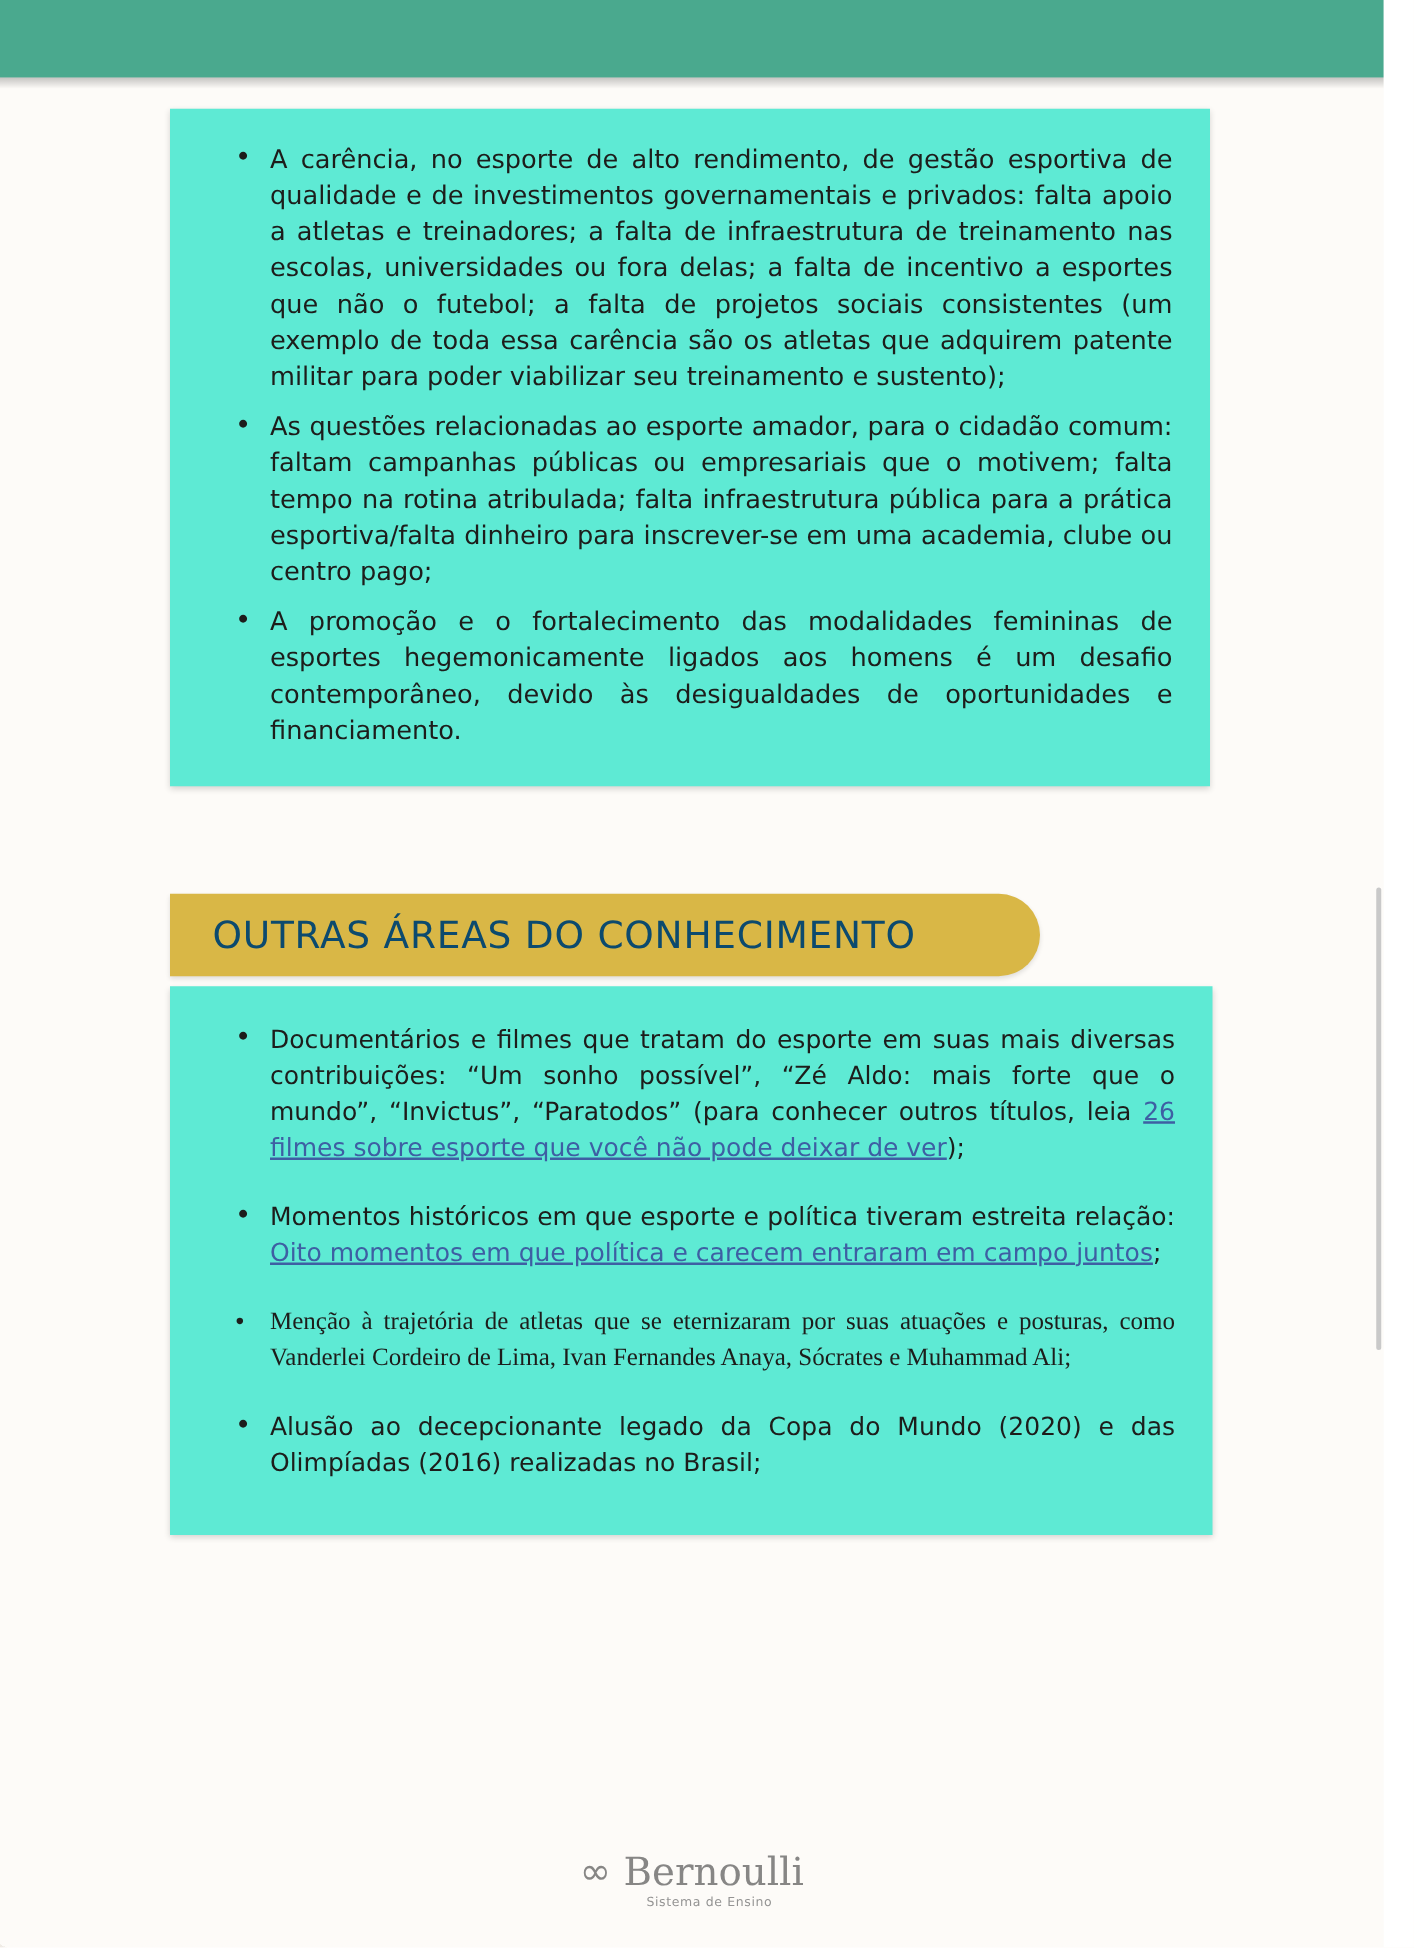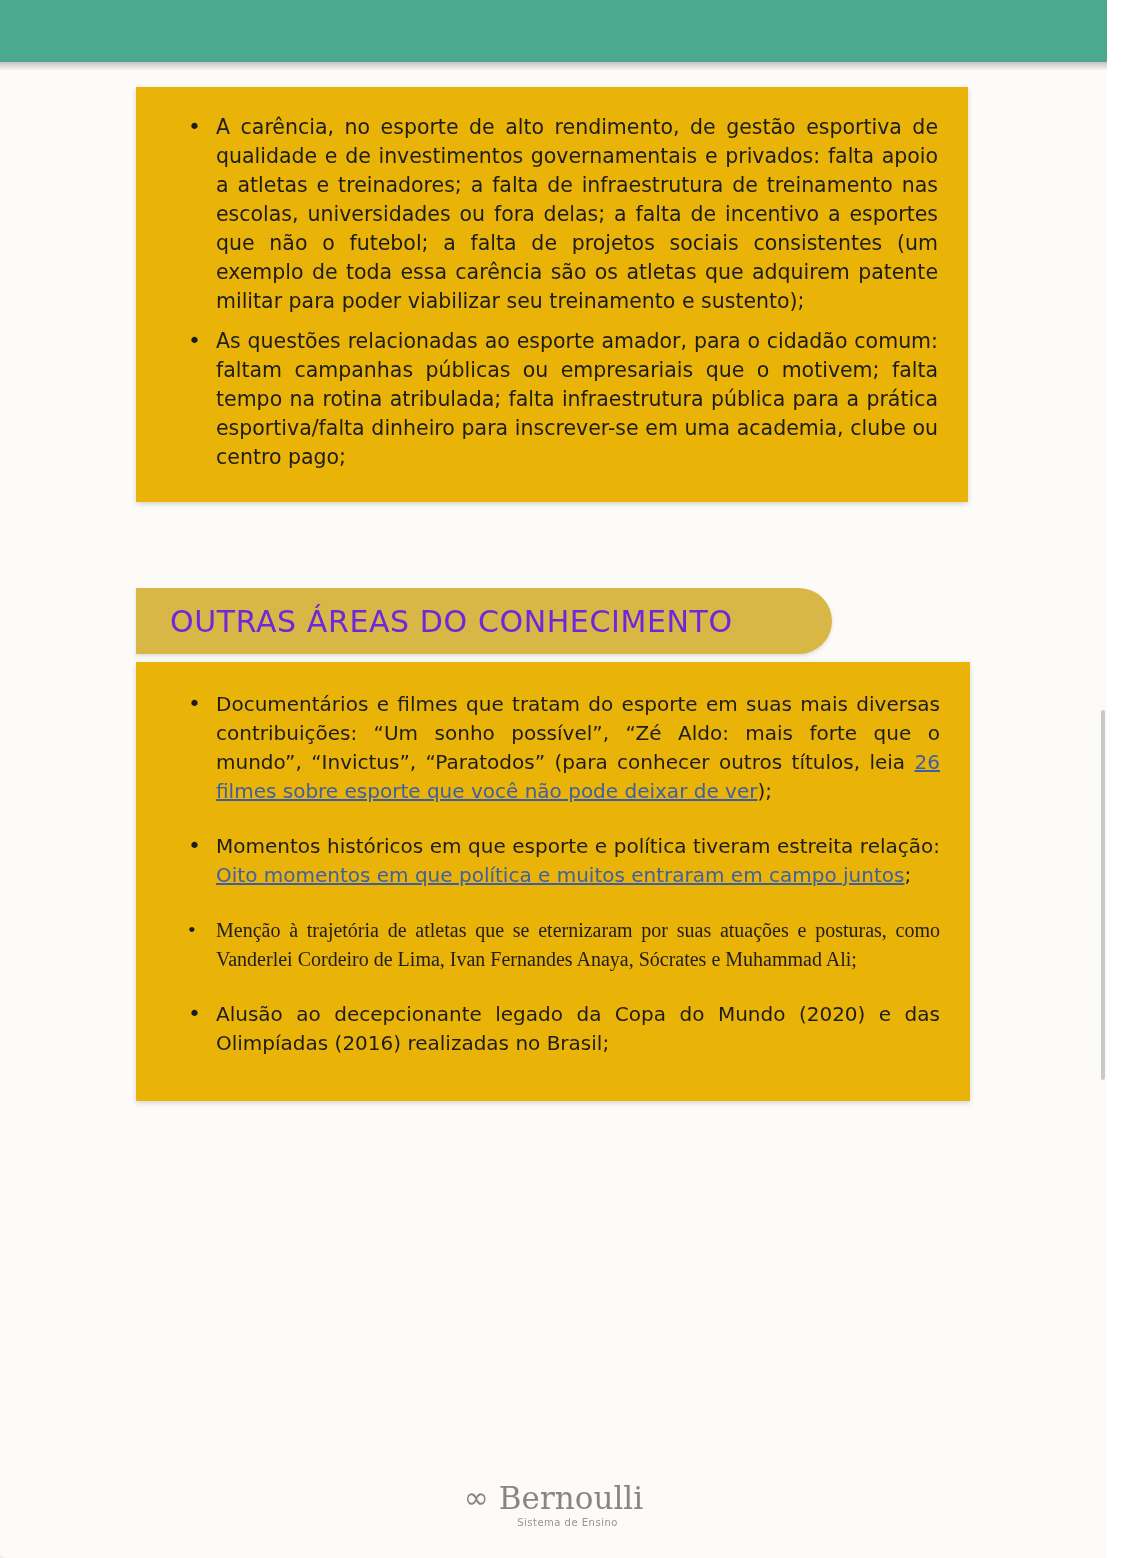--- a/index.html
+++ b/index.html
@@ -62,21 +62,21 @@
     position: absolute;
     left: 0;
     top: 71px;
     width: 1107px;
     z-index: 2;
   }
 
   .card {
     position: relative;
     margin: 0 138px 0 136px;
-    background: #eab308;
+    background: #5eead4;
     box-shadow: 0 2px 5px rgba(0,0,0,0.16);
     padding: 26px 22px 26px 26px;
     box-sizing: border-box;
   }
 
   .card.first {
     margin-top: 16px;
     width: 832px;
     padding: 26px 30px 30px 30px;
   }
@@ -117,21 +117,21 @@
     background: #d9b746;
     border-radius: 0 34px 34px 0;
     height: 66px;
     display: flex;
     align-items: center;
     padding-left: 34px;
     box-sizing: border-box;
     box-shadow: 0 2px 4px rgba(0,0,0,0.12);
   }
   .pill-title {
-    color: #6d28d9;
+    color: #0c4a6e;
     font-size: 30px;
     letter-spacing: 0.6px;
     font-family: "DejaVu Sans", sans-serif;
   }
 
   .card.second {
     margin-top: 8px;
     width: 834px;
     padding: 28px 30px 17px 30px;
   }
@@ -203,36 +203,37 @@
 <div class="top-band-shadow"></div>
 <div class="right-edge"></div>
 <div class="scroll-hint"></div>
 
 <div class="content">
 
   <div class="card first">
     <ul class="bullets">
       <li>A carência, no esporte de alto rendimento, de gestão esportiva de qualidade e de investimentos governamentais e privados: falta apoio a atletas e treinadores; a falta de infraestrutura de treinamento nas escolas, universidades ou fora delas; a falta de incentivo a esportes que não o futebol; a falta de projetos sociais consistentes (um exemplo de toda essa carência são os atletas que adquirem patente militar para poder viabilizar seu treinamento e sustento);</li>
       <li>As questões relacionadas ao esporte amador, para o cidadão comum: faltam campanhas públicas ou empresariais que o motivem; falta tempo na rotina atribulada; falta infraestrutura pública para a prática esportiva/falta dinheiro para inscrever-se em uma academia, clube ou centro pago;</li>
+      <li>A promoção e o fortalecimento das modalidades femininas de esportes hegemonicamente ligados aos homens é um desafio contemporâneo, devido às desigualdades de oportunidades e financiamento.</li>
     </ul>
   </div>
 
   <div class="section-wrap">
     <div class="pill">
       <span class="pill-title">OUTRAS ÁREAS DO CONHECIMENTO</span>
     </div>
   </div>
 
   <div class="card second">
     <ul class="bullets">
       <li>
         <span>Documentários e filmes que tratam do esporte em suas mais diversas contribuições: “Um sonho possível”, “Zé Aldo: mais forte que o mundo”, “Invictus”, “Paratodos” (para conhecer outros títulos, leia </span><a class="doc-link" href="#">26 filmes sobre esporte que você não pode deixar de ver</a><span>);</span>
       </li>
       <li>
-        <span>Momentos históricos em que esporte e política tiveram estreita relação: </span><a class="doc-link" href="#">Oito momentos em que política e muitos entraram em campo juntos</a><span>;</span>
+        <span>Momentos históricos em que esporte e política tiveram estreita relação: </span><a class="doc-link" href="#">Oito momentos em que política e carecem entraram em campo juntos</a><span>;</span>
       </li>
       <li class="j-left">
         <span>Menção à trajetória de atletas que se eternizaram por suas atuações e posturas, como Vanderlei Cordeiro de Lima, Ivan Fernandes Anaya, Sócrates e Muhammad Ali;</span>
       </li>
       <li>
         <span>Alusão ao decepcionante legado da Copa do Mundo (2020) e das Olimpíadas (2016) realizadas no Brasil;</span>
       </li>
     </ul>
   </div>
 

